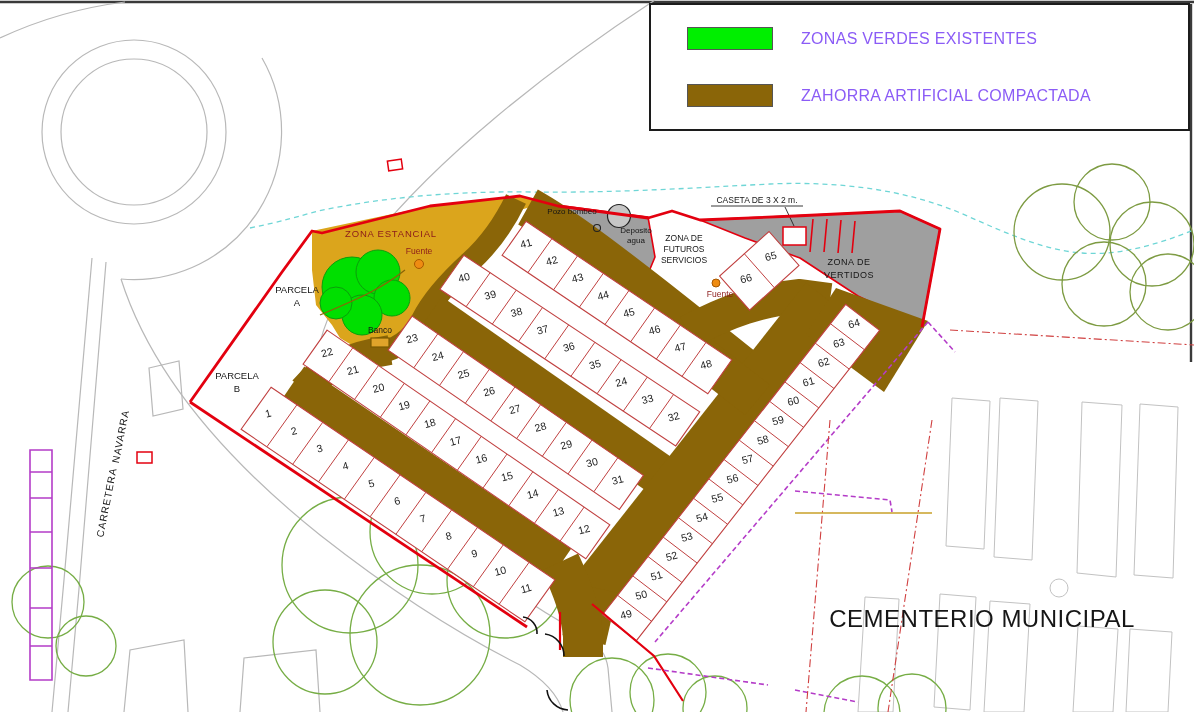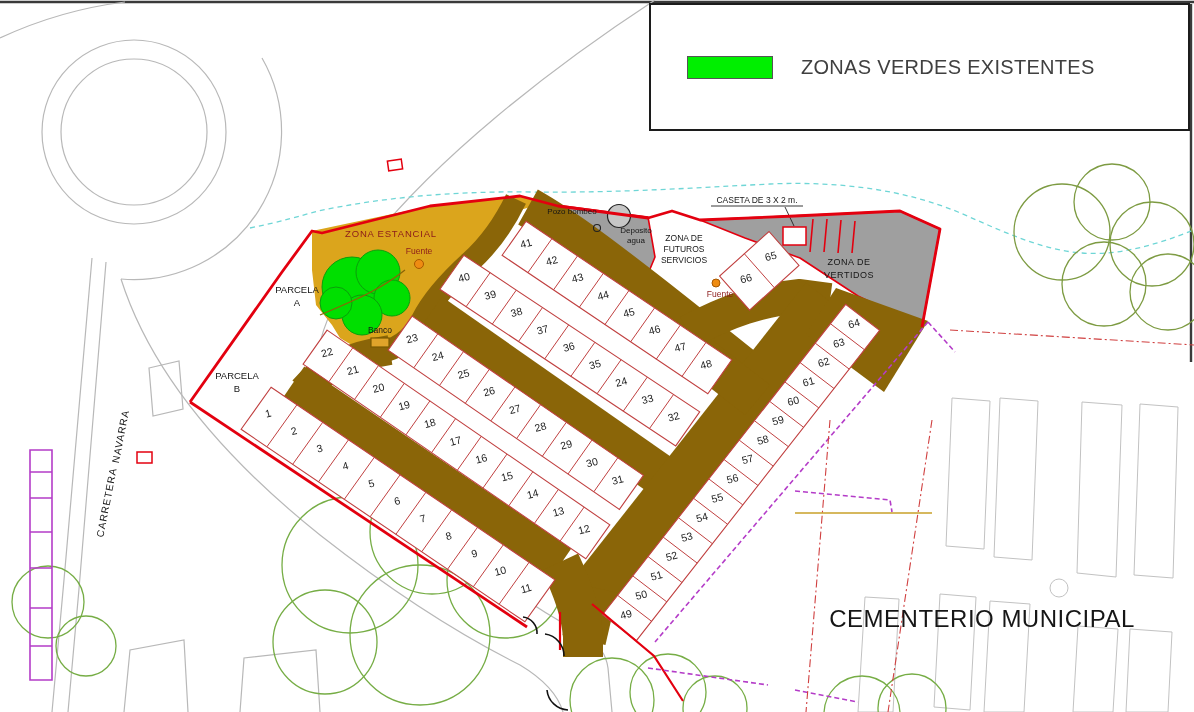--- a/index.html
+++ b/index.html
@@ -3,21 +3,21 @@
 <meta charset="utf-8">
 <style>
   html,body{margin:0;padding:0;background:#fff;font-family:"Liberation Sans",sans-serif}
   #stage{position:relative;width:1194px;height:712px;overflow:hidden;background:#fff}
   #plan{position:absolute;left:0;top:0}
   #legend-box{position:absolute;left:649px;top:3px;width:541px;height:128px;border:2.5px solid #1c1c1c;
     background:#fff;box-sizing:border-box;display:flex;flex-direction:column;justify-content:space-around;
     padding:5px 0 5px 36px;z-index:5}
   .lrow{display:flex;align-items:center;gap:28px}
   .sw{width:86px;height:23px;border:1px solid #555;box-sizing:border-box;flex:0 0 auto}
-  .llab{font-size:20px;color:#404040;letter-spacing:.3px;white-space:nowrap}
+  .llab{font-size:16px;color:#8b5cf6;letter-spacing:.3px;white-space:nowrap}
   svg text{font-family:"Liberation Sans",sans-serif}
   .frame{stroke:#3a3a3a;stroke-width:2.4;fill:none}
   .gray{stroke:var(--road_gray);stroke-width:1.2;fill:none}
   .cem{stroke:#c2c2c2;stroke-width:1;fill:none}
   .stream{stroke:var(--stream);stroke-width:1.3;fill:none;stroke-dasharray:5 4}
   .tree{stroke:var(--tree_green);stroke-width:1.3;fill:none}
   .olive{stroke:var(--olive_green);stroke-width:1.3;fill:none}
   .purp{stroke:var(--purple);stroke-width:1.6;fill:none}
   .purpd{stroke:var(--purple);stroke-width:1.6;fill:none;stroke-dasharray:5 3}
   .redd{stroke:var(--cadastral_red);stroke-width:1.1;fill:none;stroke-dasharray:8 3 2 3}
@@ -347,14 +347,18 @@
         <text transform="translate(747.0,282.0) rotate(-15)" class="num">66</text>
         <text transform="translate(771.7,259.7) rotate(-15)" class="num">65</text>
       </g>
 </svg>
 
 <div id="legend-box">
       <div class="lrow">
         <span class="sw" style="background: rgb(0, 239, 0);"></span>
         <span class="llab">ZONAS VERDES EXISTENTES</span>
       </div>
+      <div class="lrow">
+        <span class="sw" style="background: rgb(138, 101, 8);"></span>
+        <span class="llab">ZAHORRA ARTIFICIAL COMPACTADA</span>
+      </div>
     </div>
 </div>
 
 </body></html>

